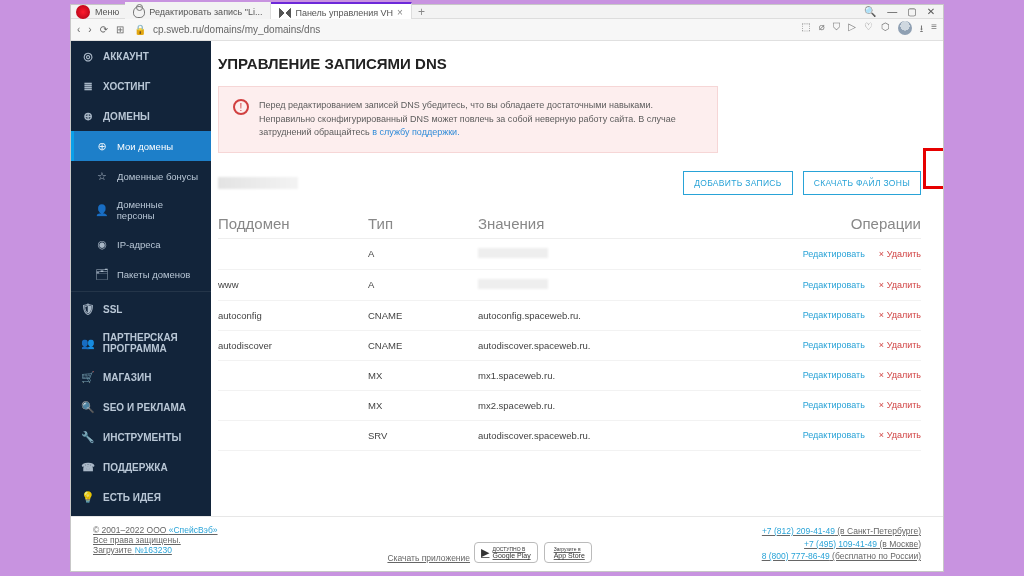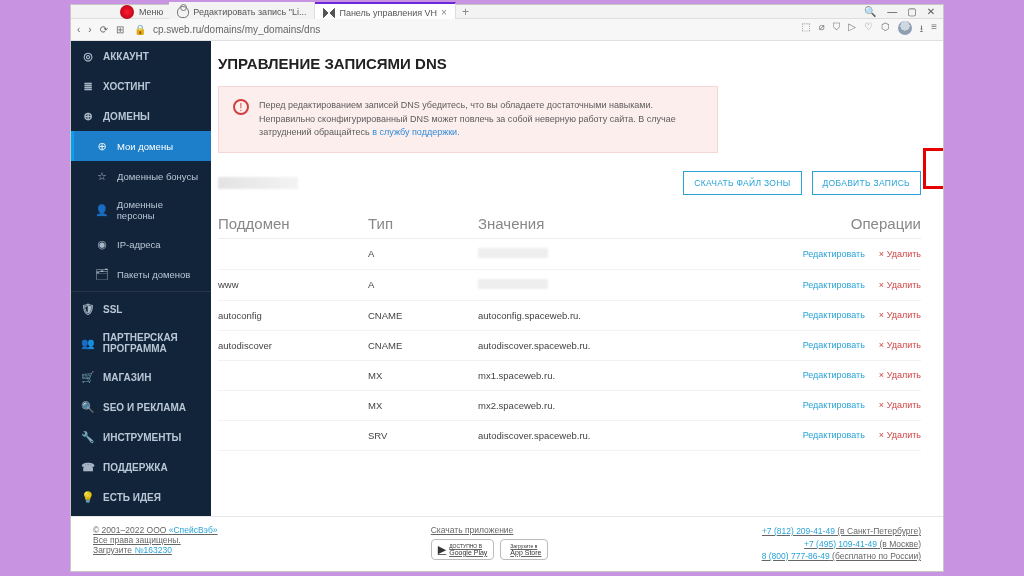--- a/index.html
+++ b/index.html
@@ -1,18 +1,18 @@
 <!DOCTYPE html>
 <html><head>
 <meta charset="utf-8">
 <style>
 *{margin:0;padding:0;box-sizing:border-box;font-family:Arial,Helvetica,sans-serif;}
 body{background:#c893e0;width:1024px;height:576px;overflow:hidden;}
 .browser{position:absolute;left:70px;top:4px;width:874px;height:568px;background:#fff;border:1px solid #c7c7c7;display:flex;flex-direction:column;}
-.titlebar{height:14px;background:#f3f3f3;display:flex;align-items:center;border-bottom:1px solid #ddd;padding-left:44px;}
+.titlebar{height:14px;background:#f3f3f3;display:flex;align-items:center;border-bottom:1px solid #ddd;}
 .tabs{display:flex;align-items:center;flex:1;height:100%;}
 .o-btn{width:20px;height:20px;display:flex;align-items:center;justify-content:center;margin:0 2px;}
 .o-logo{width:14px;height:14px;border-radius:50%;background:radial-gradient(circle,#ff1b2d,#a70014);}
 .menu-lbl{font-size:9px;color:#555;margin-right:6px;}
 .tab{height:20px;padding:0 8px;display:flex;align-items:center;gap:4px;font-size:9px;color:#555;border-right:1px solid #ddd;background:#f3f3f3;}
 .tab.active{background:#fff;border-top:2px solid #6d28d9;}
 .tab-close{color:#888;font-size:10px;cursor:pointer;}
 .new-tab{font-size:12px;color:#888;margin-left:6px;}
 .winbtns{display:flex;gap:10px;margin-right:8px;color:#555;font-size:10px;}
 .addrbar{height:22px;background:#f7f7f7;display:flex;align-items:center;padding:0 6px;border-bottom:1px solid #e0e0e0;font-size:10px;color:#666;}
@@ -41,21 +41,21 @@
 .thead{display:grid;grid-template-columns:150px 110px 220px 1fr;color:#888;font-size:15px;padding:6px 0;border-bottom:1px solid #eee;}
 .thead .ops{text-align:right;}
 .trow{display:grid;grid-template-columns:150px 110px 220px 1fr;align-items:center;padding:9px 0;border-bottom:1px solid #f2f2f2;font-size:9.5px;}
 .cell-ops{display:flex;justify-content:flex-end;gap:14px;}
 .edit{color:#29a3d7;cursor:pointer;font-size:9px;}
 .del{color:#d14343;cursor:pointer;font-size:9px;}
 .del::before{content:"× ";color:#d14343;}
 .blur{display:inline-block;width:70px;height:10px;background:#eee;filter:blur(1px);}
 .footer{padding:8px 22px;border-top:1px solid #e7e7e7;display:flex;justify-content:space-between;font-size:8.5px;color:#666;background:#fff;text-decoration:underline;}
 .footer a{color:#29a3d7;text-decoration:none;}
-.foot-center{display:flex;flex-direction:column;align-items:flex-start;gap:4px;}
+.foot-center{display:flex;flex-direction:row;align-items:flex-end;gap:4px;}
 .store-badges{display:flex;gap:6px;}
 .badge{border:1px solid #bbb;border-radius:4px;padding:3px 6px;font-size:7px;display:flex;align-items:center;gap:3px;color:#333;}
 .platlogo{font-size:11px;}
 .foot-right{text-align:right;line-height:1.5;}
 .personicon{width:12px;height:12px;border:1px solid #777;border-radius:50% 50% 40% 40%;position:relative;}
 .personicon::before{content:"";position:absolute;width:5px;height:5px;border:1px solid #777;border-radius:50%;top:-3px;left:2px;}
 .sw-icon{width:12px;height:12px;background:conic-gradient(#fff 0 45deg,#555 45deg 135deg,#fff 135deg 225deg,#555 225deg 315deg,#fff 315deg);border-radius:2px;}
 .avatar{width:14px;height:14px;border-radius:50%;background:radial-gradient(circle at 50% 35%,#cfd8e0 40%,#8fa0b3 41%);}
 </style>
 </head>
@@ -182,22 +182,22 @@
         <div class="alert-icon">!</div>
         <div>
           <span>Перед редактированием записей DNS убедитесь, что вы обладаете достаточными навыками. Неправильно сконфигурированный DNS может повлечь за собой неверную работу сайта. В случае затруднений обращайтесь </span>
           <a href="#">в службу поддержки.</a>
         </div>
       </div>
 
       <div class="domain-row">
         <div class="domain-name"></div>
         <div class="btn-group">
+          <button class="btn" id="add-btn">ДОБАВИТЬ ЗАПИСЬ</button>
           <button class="btn">СКАЧАТЬ ФАЙЛ ЗОНЫ</button>
-          <button class="btn" id="add-btn">ДОБАВИТЬ ЗАПИСЬ</button>
         </div>
       </div>
       <div class="highlight" style="left:712px;top:107px;width:107px;height:41px;"></div>
 
       <div class="table">
         <div class="thead">
           <span>Поддомен</span>
           <span>Тип</span>
           <span>Значения</span>
           <span class="ops">Операции</span>

